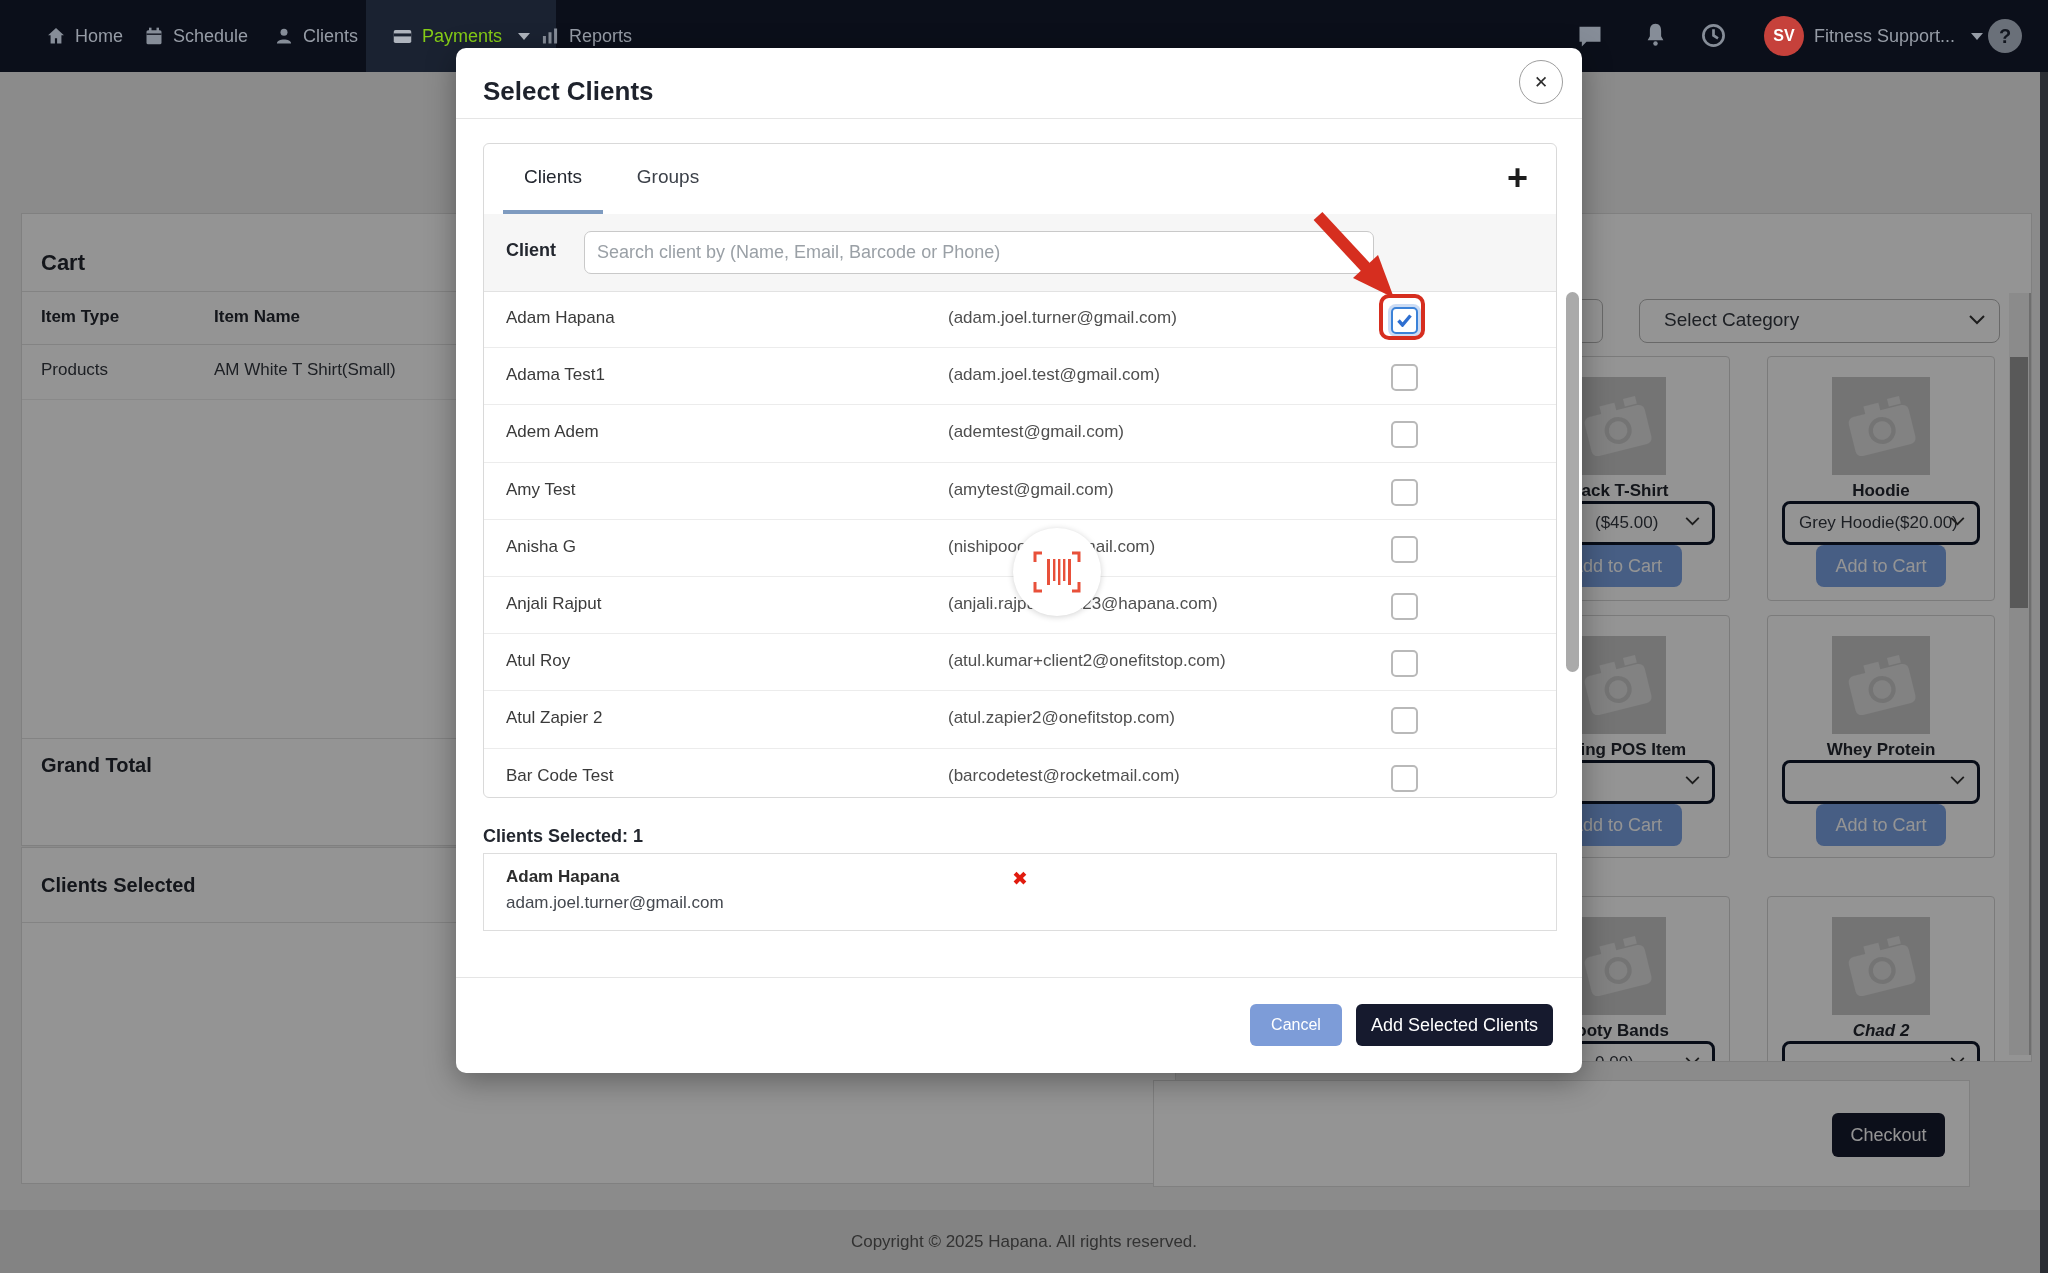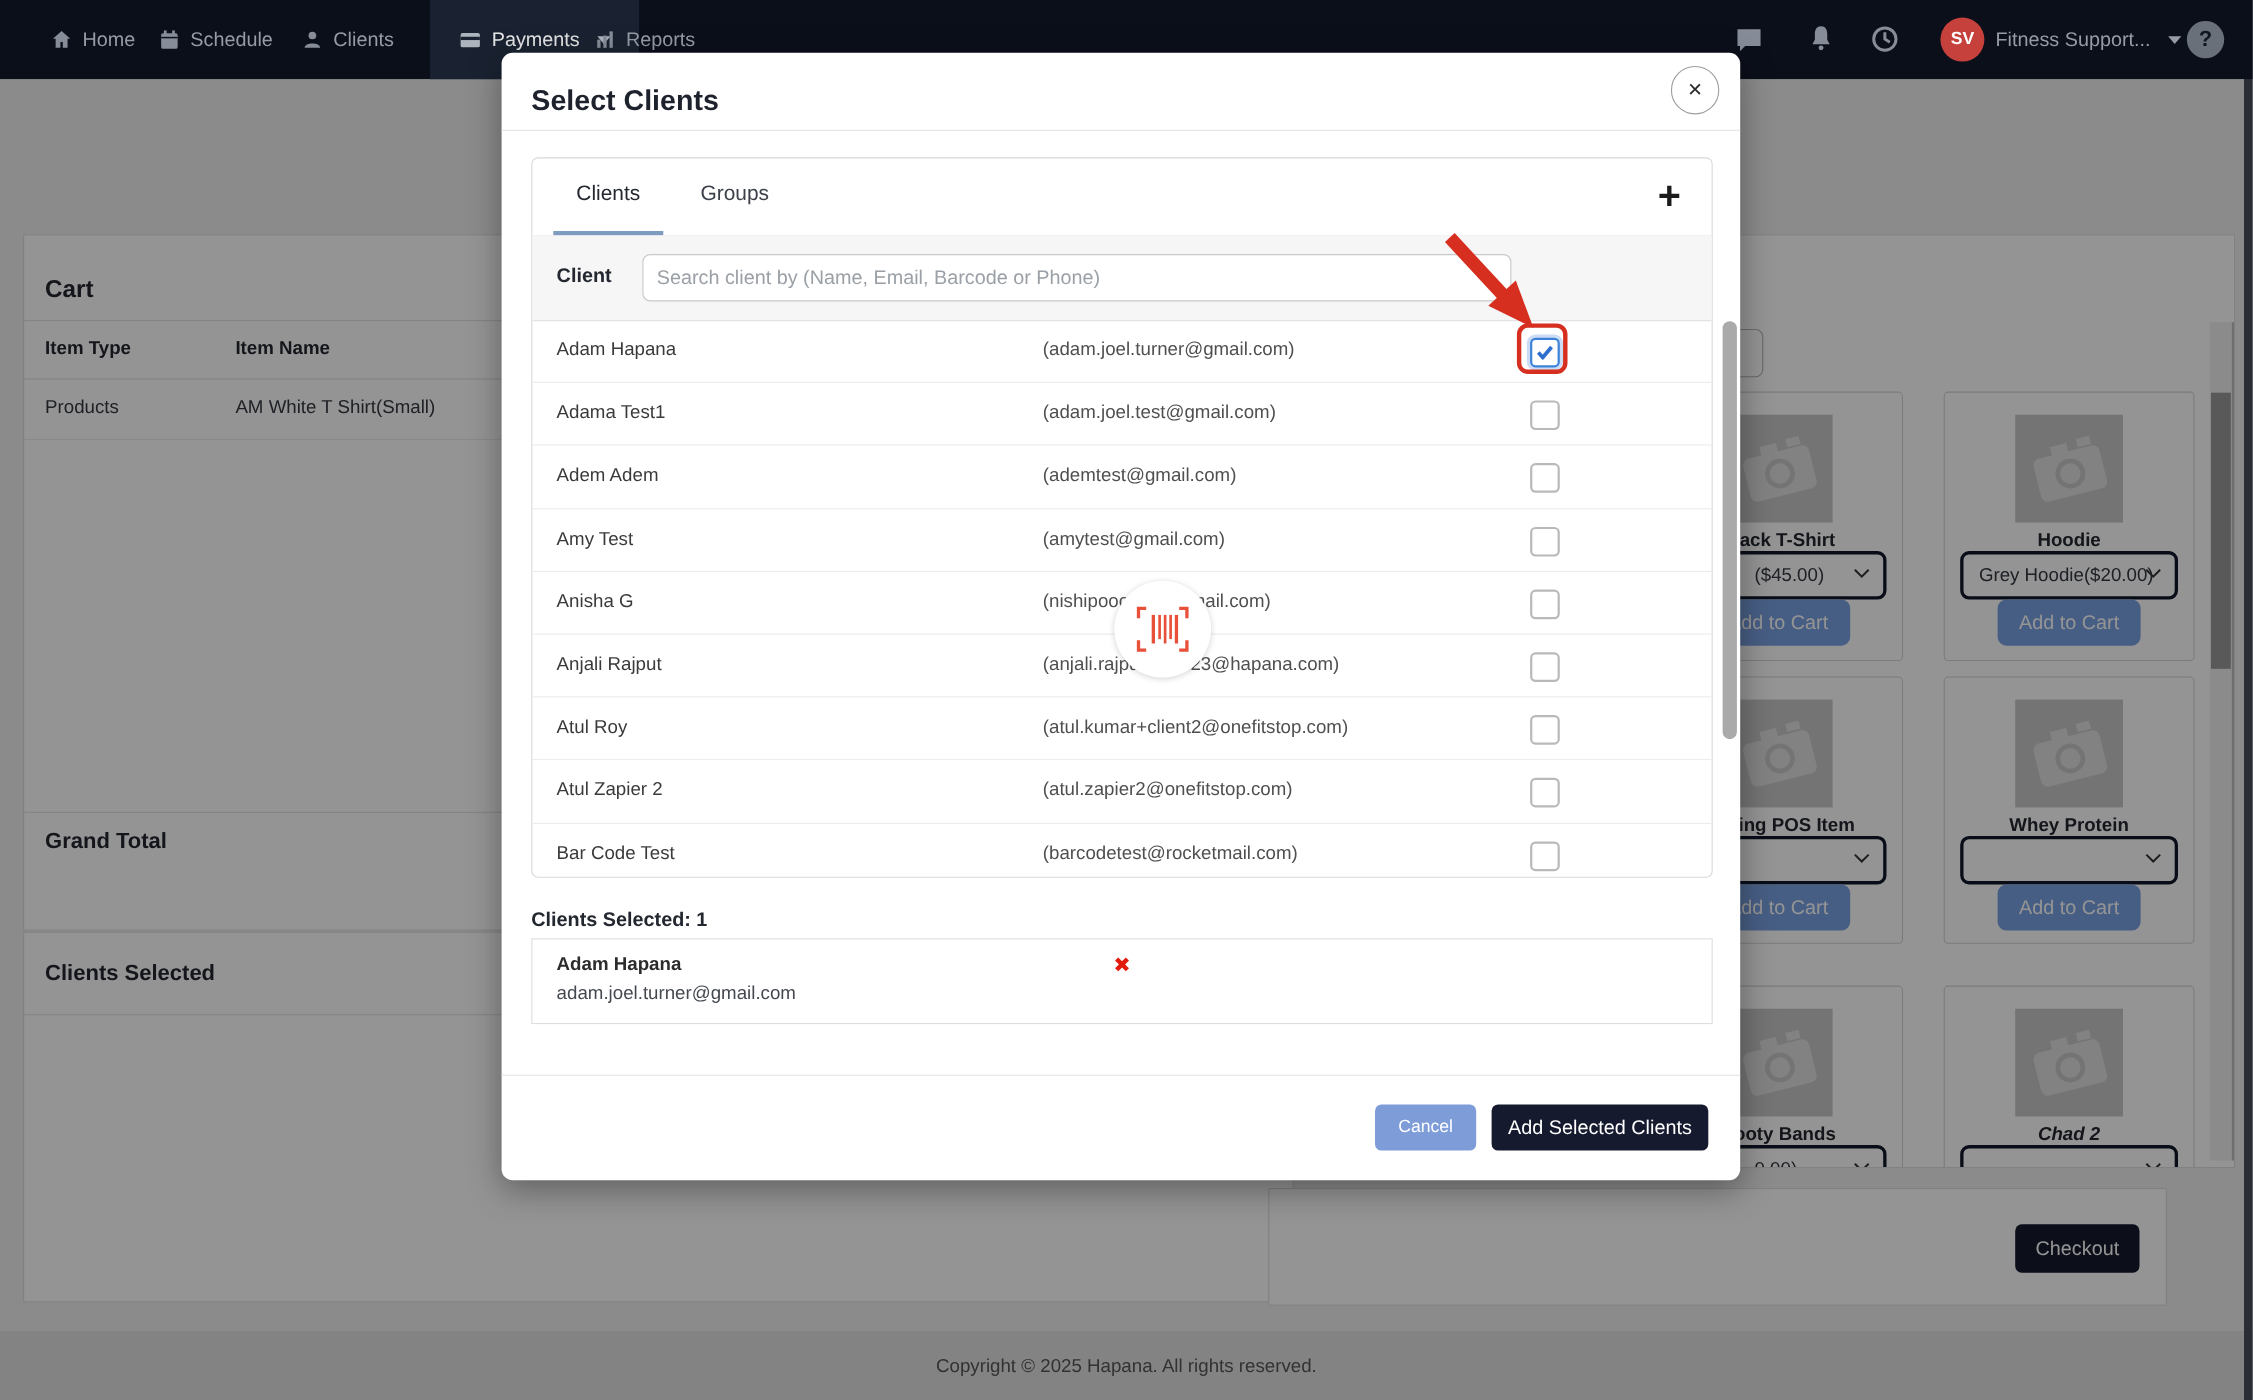--- a/index.html
+++ b/index.html
@@ -3,21 +3,21 @@
 <meta charset="utf-8">
 <style>
   html,body{margin:0;padding:0;background:#fff;}
   #canvas{position:relative;width:2048px;height:1273px;overflow:hidden;
     font-family:"Liberation Sans","DejaVu Sans",sans-serif;color:#23272f;background:#f0f0f0;padding-left:36px;}
   .abs{position:absolute;}
   
   #nav{left:0;top:0;width:2048px;height:72px;background:#0b0f1a;z-index:60;}
   .nav-item{display:flex;align-items:center;gap:9px;height:72px;color:#969ca6;font-size:18px;}
   .nav-item svg{display:block;}
-  .nav-active{background:#1a2231;padding:0 26px;color:#e5e5e5;margin-left:25px;}
+  .nav-active{background:#1a2231;padding:0 26px;color:#84cc16;}
   .caret{width:0;height:0;border-left:6px solid transparent;border-right:6px solid transparent;border-top:7px solid #969ca6;display:inline-block;margin-left:7px;}
   .avatar{width:40px;height:40px;border-radius:50%;background:#c6413b;color:#fff;font-weight:bold;
     font-size:16px;display:flex;align-items:center;justify-content:center;}
   .help-circle{width:34px;height:34px;border-radius:50%;background:#6a7079;color:#12161f;
     font-weight:bold;font-size:20px;display:flex;align-items:center;justify-content:center;}
   
   .card{background:#fff;border:1px solid #dcdcdc;}
   .h1{font-size:22px;font-weight:bold;color:#23272f;}
   .h2{font-size:20px;font-weight:bold;color:#23272f;}
   .th{font-size:17px;font-weight:bold;color:#23272f;}
@@ -170,20 +170,26 @@
 
   <div class="abs card" style="left:21px;top:847px;width:1153px;height:335px;">
     <div class="abs h2" style="left:19px;top:26px;">Clients Selected</div>
     <div class="abs" style="left:0;top:74px;width:100%;border-top:1px solid #e2e2e2;"></div>
   </div>
 
   <div class="abs card" style="left:1215px;top:213px;width:815px;height:847px;overflow:hidden;">
 
     <div class="abs" style="left:275px;top:85px;width:110px;height:42px;background:#fff;border:1px solid #b5b5b5;border-radius:7px;"></div>
 
+    <div class="abs" style="left:423px;top:85px;width:359px;height:42px;background:#fff;border:1px solid #b5b5b5;border-radius:8px;">
+      <span class="abs" style="left:24px;top:9px;font-size:19px;color:#33373f;">Select Category</span>
+      <svg class="abs" style="right:14px;top:15px;" width="16" height="10" viewBox="0 0 16 10" fill="none" stroke="#333" stroke-width="2">
+          <path d="M1 1l7 7 7-7"></path>
+        </svg>
+    </div>
 
     <div class="pcard" style="left:287px;top:142px;width:225px;height:243px;">
       <div class="pimg">
         <svg width="74" height="74" viewBox="0 0 24 24" fill="#e0e0e0" style="transform:rotate(-14deg);">
             <rect x="2" y="7" width="20" height="13" rx="2"></rect>
             <rect x="8" y="4.5" width="5" height="3"></rect>
             <rect x="16" y="4" width="4" height="2.5"></rect>
             <circle cx="12" cy="13.5" r="4.4" fill="#c9c9c9"></circle>
             <circle cx="12" cy="13.5" r="3" fill="#e0e0e0"></circle>
           </svg>

